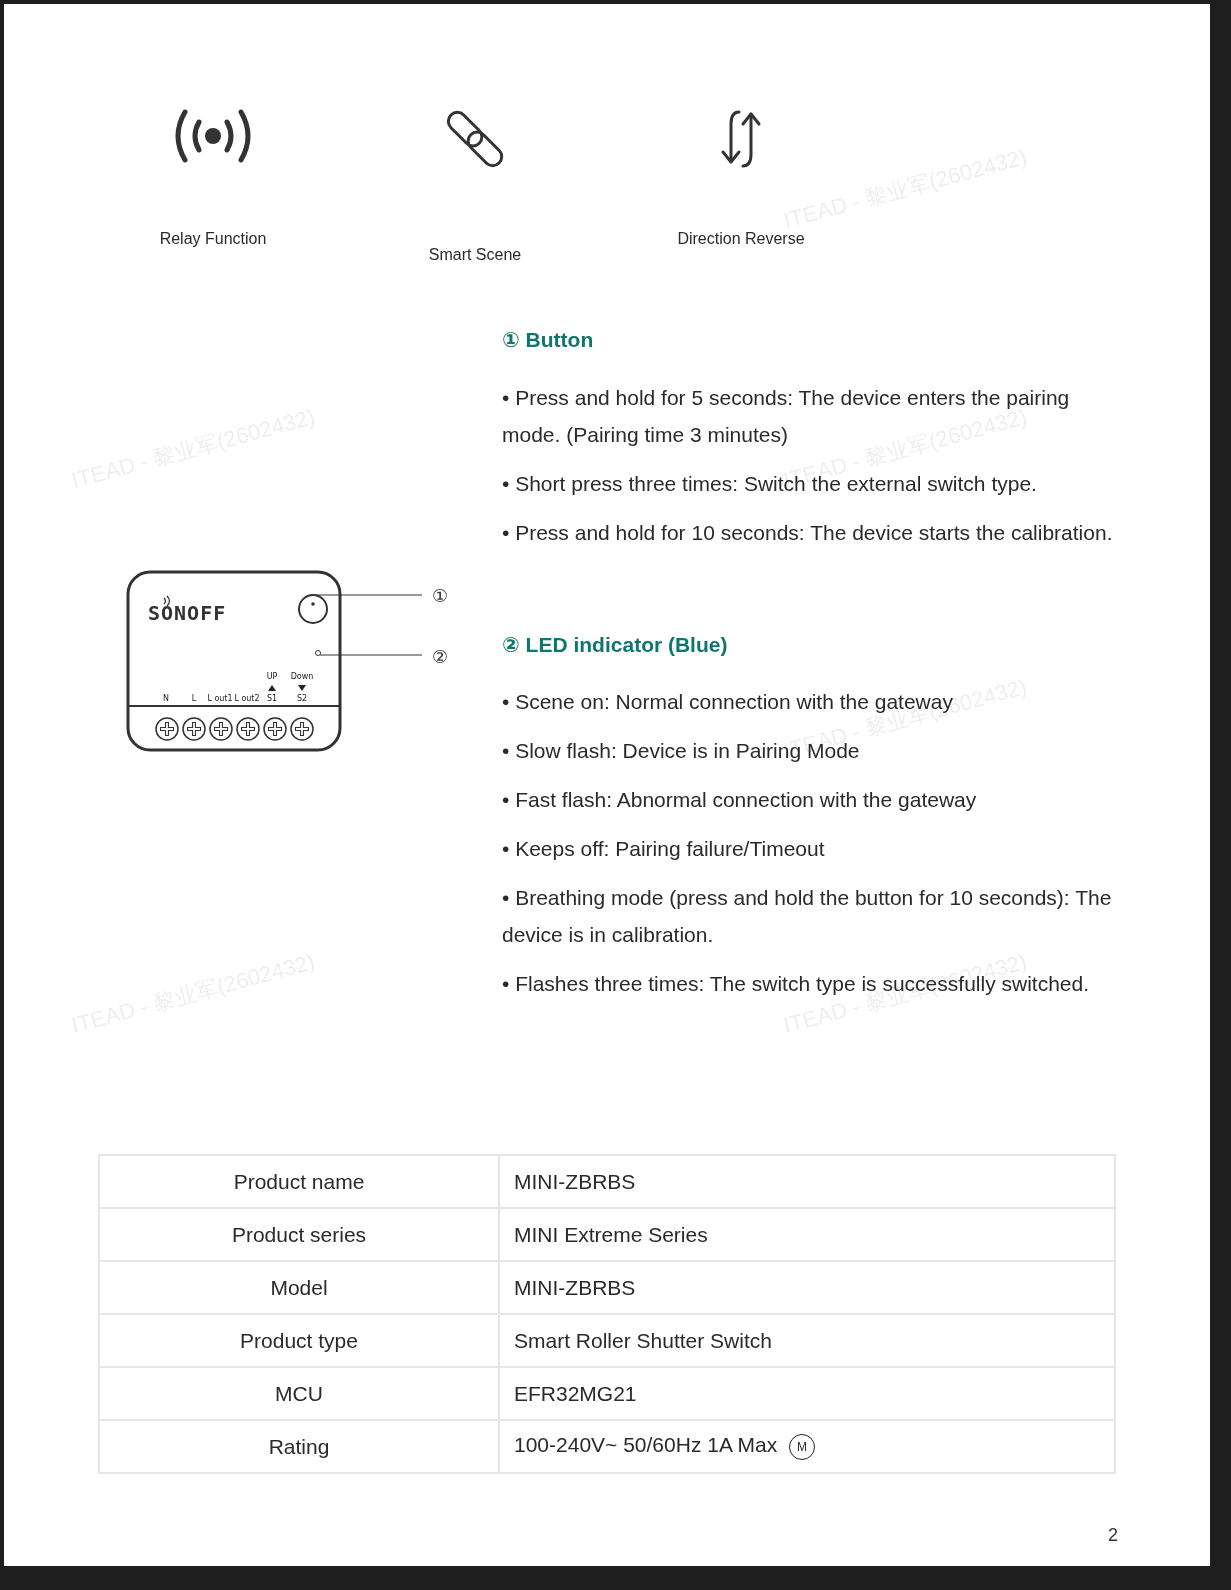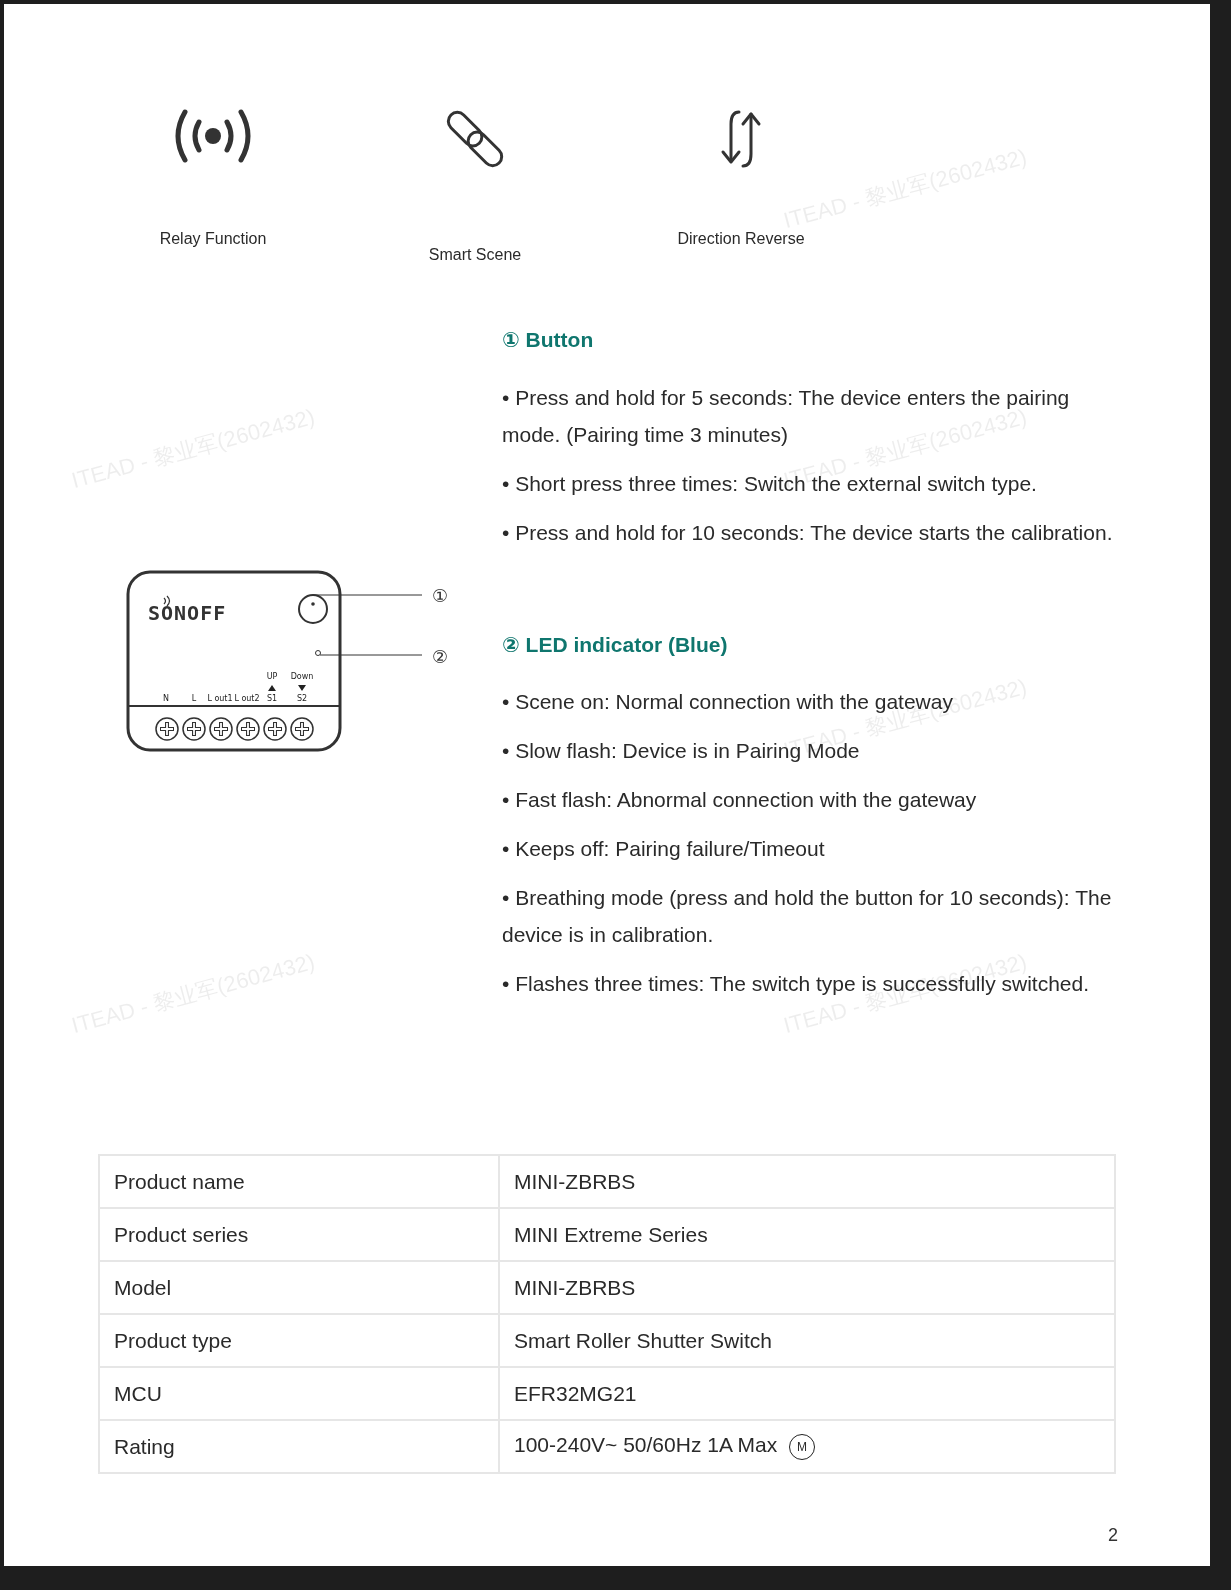--- a/index.html
+++ b/index.html
@@ -9,21 +9,21 @@
   .abs { position: absolute; }
   .feature { position: absolute; top: 100px; width: 260px; text-align: center; }
   .feature svg { display: block; margin: 0 auto; }
   .feature .label { margin-top: 62px; font-size: 16px; color: #2a2a2a; }
   .section-title { position: absolute; left: 498px; font-size: 21px; font-weight: bold; color: #0f766e; }
   .bullets { position: absolute; left: 498px; width: 620px; font-size: 21px; line-height: 37px; color: #2a2a2a; }
   .bullets p { margin: 8px 0 12px 0; }
   .spec-title { position: absolute; left: 94px; top: 1078px; font-size: 36px; font-weight: bold; color: #1f1f1f; }
   table.spec { position: absolute; left: 94px; top: 1150px; width: 1018px; border-collapse: collapse; font-size: 21px; color: #2a2a2a; }
   table.spec td { border: 2px solid #e6e6e6; height: 51px; padding: 0 14px; }
-  table.spec td.k { width: 370px; }
+  table.spec td.k { width: 370px; text-align: center; }
   .m-circle { display: inline-block; width: 24px; height: 24px; border: 1.5px solid #222; border-radius: 50%;
               font-size: 12px; text-align: center; line-height: 24px; vertical-align: middle; margin-left: 6px; }
   .page-num { position: absolute; right: 92px; bottom: 20px; font-size: 18px; color: #333; }
   .wm { position: absolute; font-size: 22px; color: rgba(0,0,0,0.07); transform: rotate(-15deg); white-space: nowrap; pointer-events: none; }
   .dev-text { font-family: "DejaVu Sans", sans-serif; font-size: 8px; fill: #222; }
 </style>
 </head>
 <body>
 
 <div class="page">

